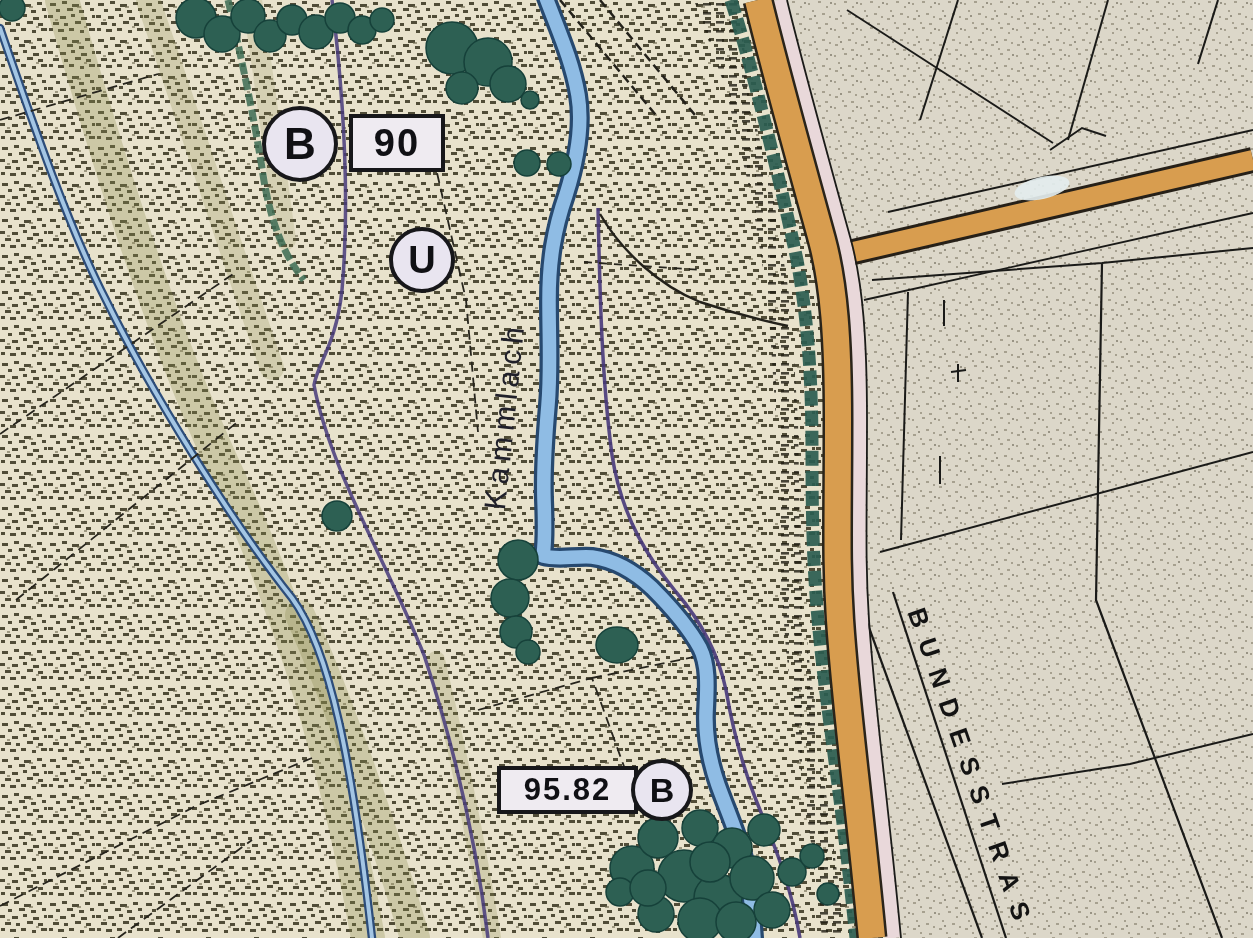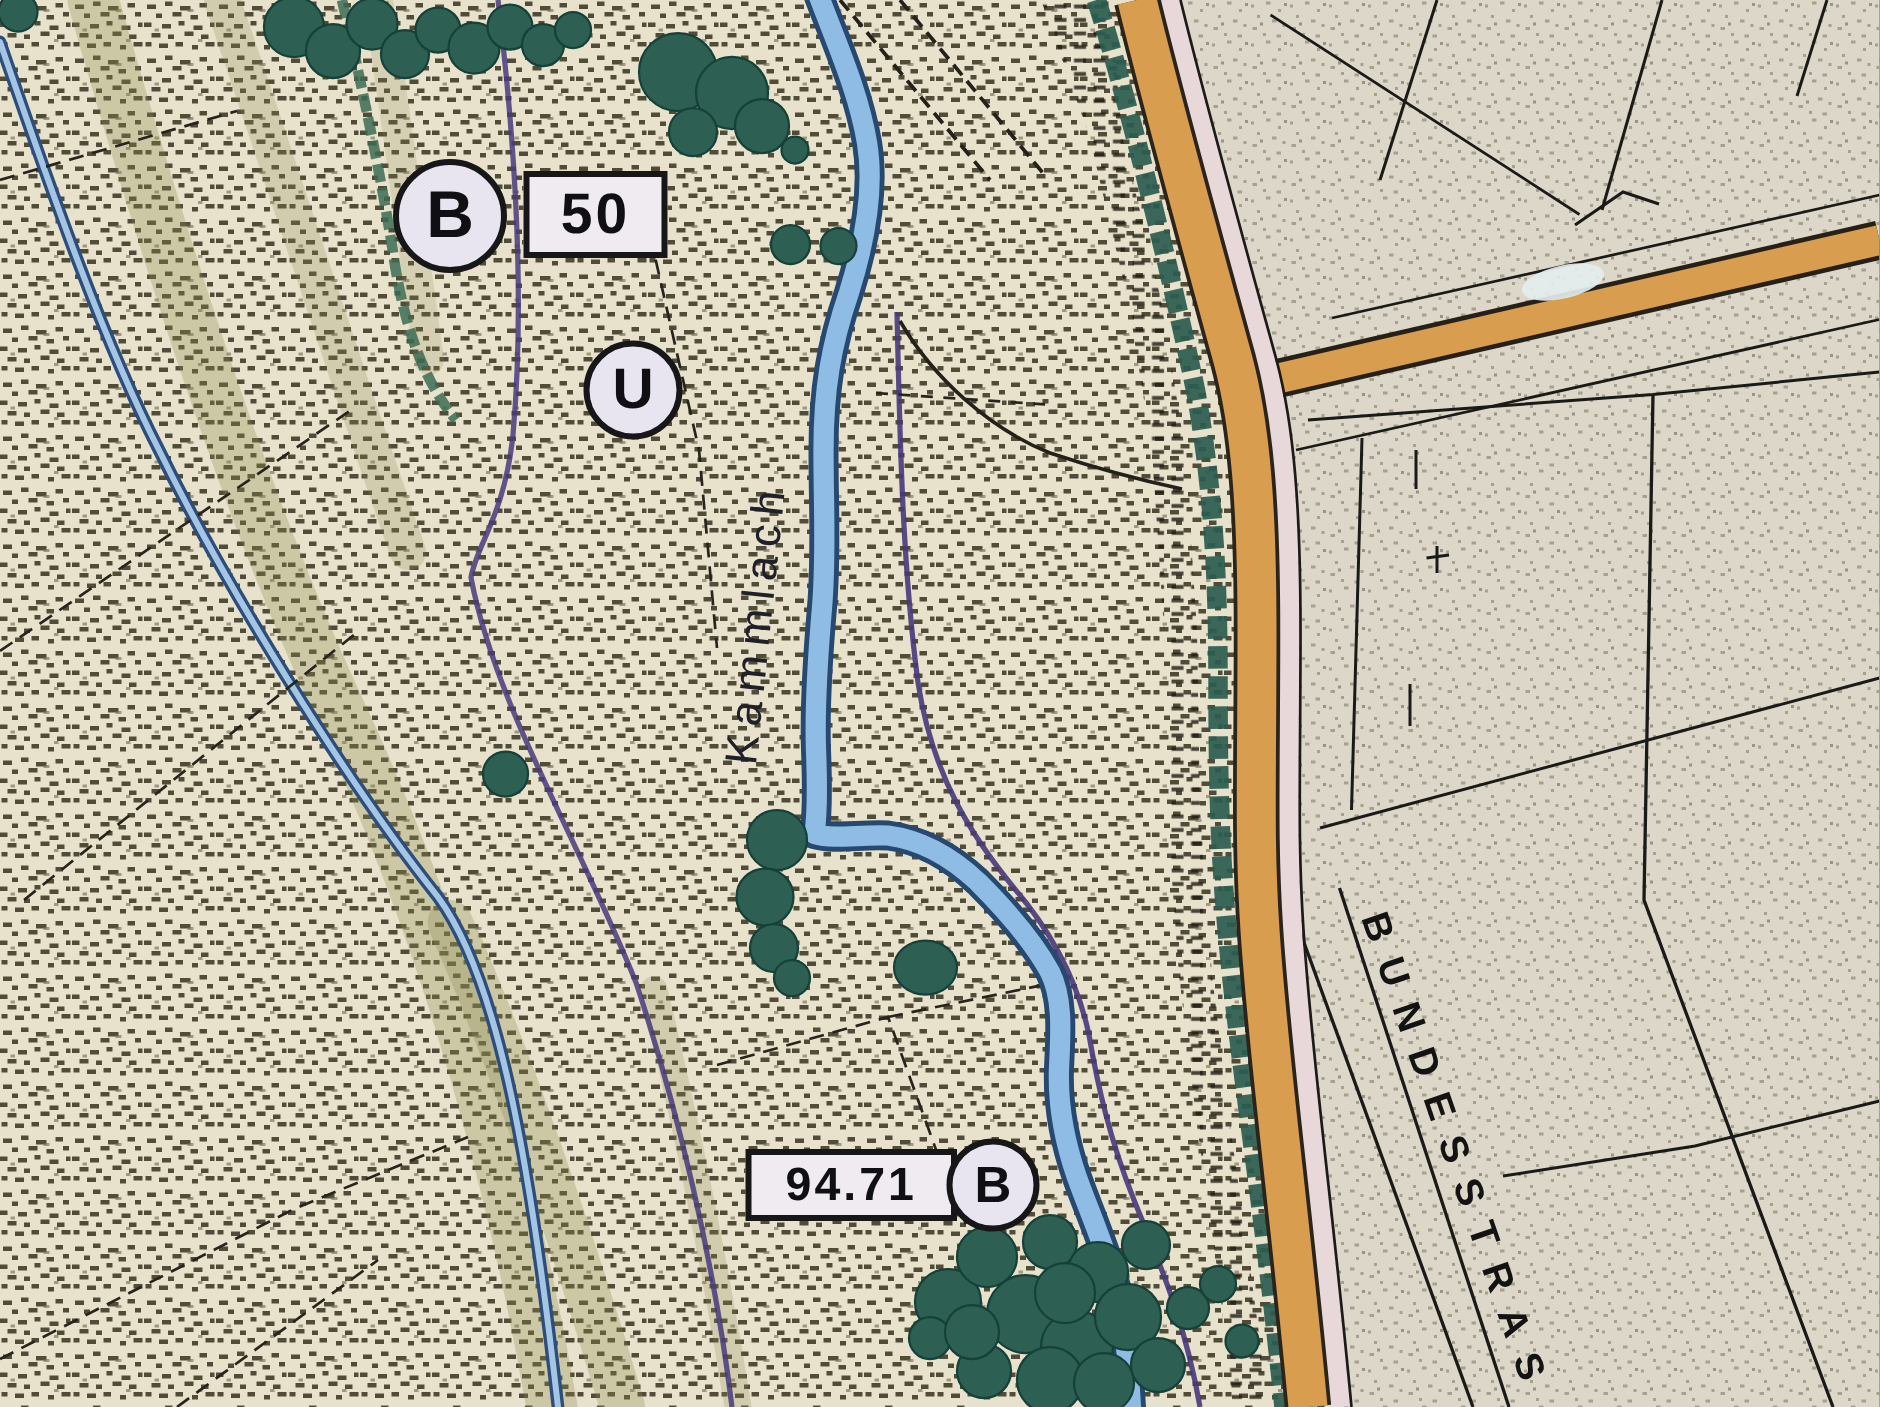--- a/index.html
+++ b/index.html
@@ -219,26 +219,26 @@
       <circle cx="828" cy="894" r="11"></circle>
         <circle cx="648" cy="888" r="18"></circle>
         <circle cx="710" cy="862" r="20"></circle>
     </g>
   </svg>
 
   <div id="badge-b-top" class="badge">
     <span>B</span>
   </div>
   <div id="route-box" class="numbox">
-    <span>50</span>
+    <span>90</span>
   </div>
   <div id="badge-u" class="badge">
     <span>U</span>
   </div>
   <div id="measure-box" class="numbox">
-    <span>94.71</span>
+    <span>95.82</span>
   </div>
   <div id="badge-b-bottom" class="badge">
     <span>B</span>
   </div>
   <div id="stream-name">Kammlach</div>
   <div id="road-name">BUNDESSTRAS</div>
 </div>
 
 </body></html>

